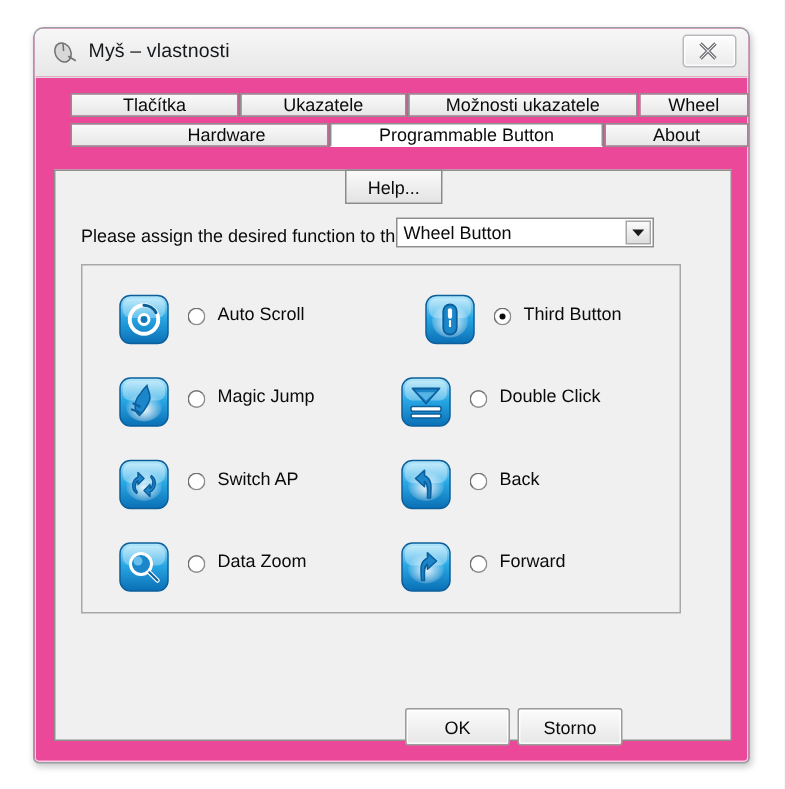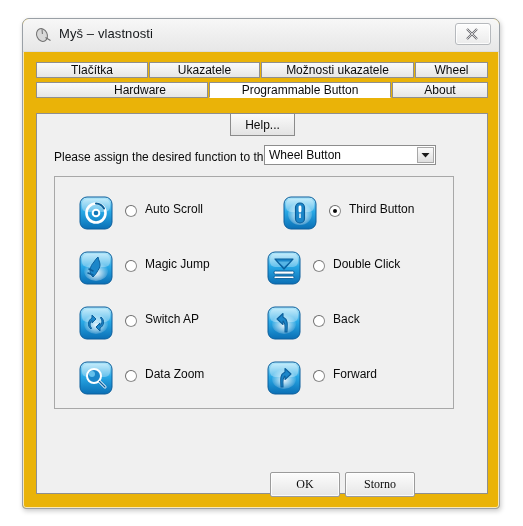--- a/index.html
+++ b/index.html
@@ -6,21 +6,21 @@
   body{
     width:523px;height:526px;
     background:#ffffff;
     font-family:"Liberation Sans", sans-serif;
     overflow:hidden;
   }
 
   
   #window{
     position:absolute;left:22px;top:18px;width:478px;height:491px;
-    background:#eab308;
+    background:#ec4899;
     border:1px solid #9aa0a6;
     border-radius:7px 7px 4px 4px;
     box-shadow:0 0 0 1px rgba(255,255,255,.7) inset, 1px 2px 5px rgba(0,0,0,.22);
     box-sizing:border-box;
     text-align:center;
   }
 
   
   #titlebar{
     position:relative;height:32px;
@@ -51,21 +51,21 @@
   .tabrow{position:absolute;left:0;width:452px;height:20px;}
   .tabrow.r1{top:0;}
   .tabrow.r2{top:20px;}
   .tab{
     position:absolute;top:0;height:16px;
     background:linear-gradient(to bottom,#fafafa,#e6e6e6);
     border:1px solid #8f8f8f;
     box-sizing:border-box;
     font-size:12px;color:#0a0a0a;
     display:flex;align-items:center;justify-content:center;
-    cursor:pointer;white-space:nowrap;
+    cursor:pointer;white-space:nowrap;margin-left:11px;
   }
   .tab.active{
     background:#ffffff;
     border-bottom:1px solid #ffffff;
     z-index:5;
   }
 
   
   #tabpage{
     position:absolute;left:13px;top:50px;width:452px;height:381px;
@@ -133,21 +133,20 @@
   
   #footer{position:absolute;left:0;right:0;bottom:0;height:48px;}
   .fbtn{
     position:absolute;top:12px;width:68px;height:23px;
     background:linear-gradient(to bottom,#fcfcfc,#e6e6e6);
     border:1px solid #9b9b9b;border-radius:2px;
     font-size:12px;color:#0a0a0a;
     display:flex;align-items:center;justify-content:center;
     cursor:pointer;
     box-shadow:0 0 0 1px rgba(255,255,255,.8) inset;
-    font-family:Liberation Serif, serif;
   }
 </style>
 </head>
 <body>
 
 <div id="window">
 
   <div id="titlebar">
     <span id="title-icon">
       <svg width="17" height="16" viewBox="0 0 17 16">

